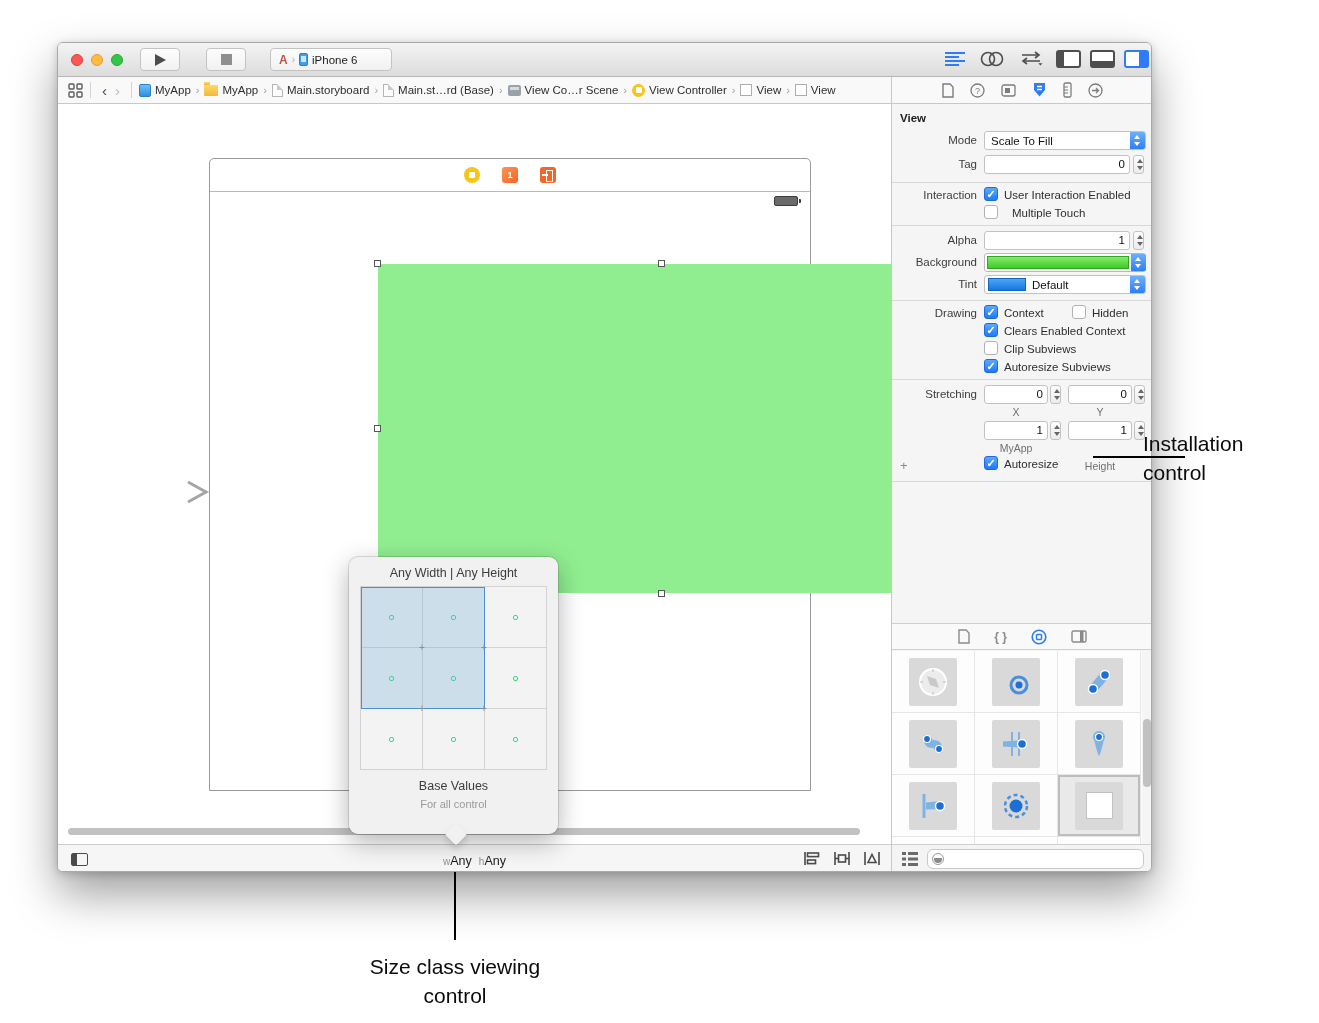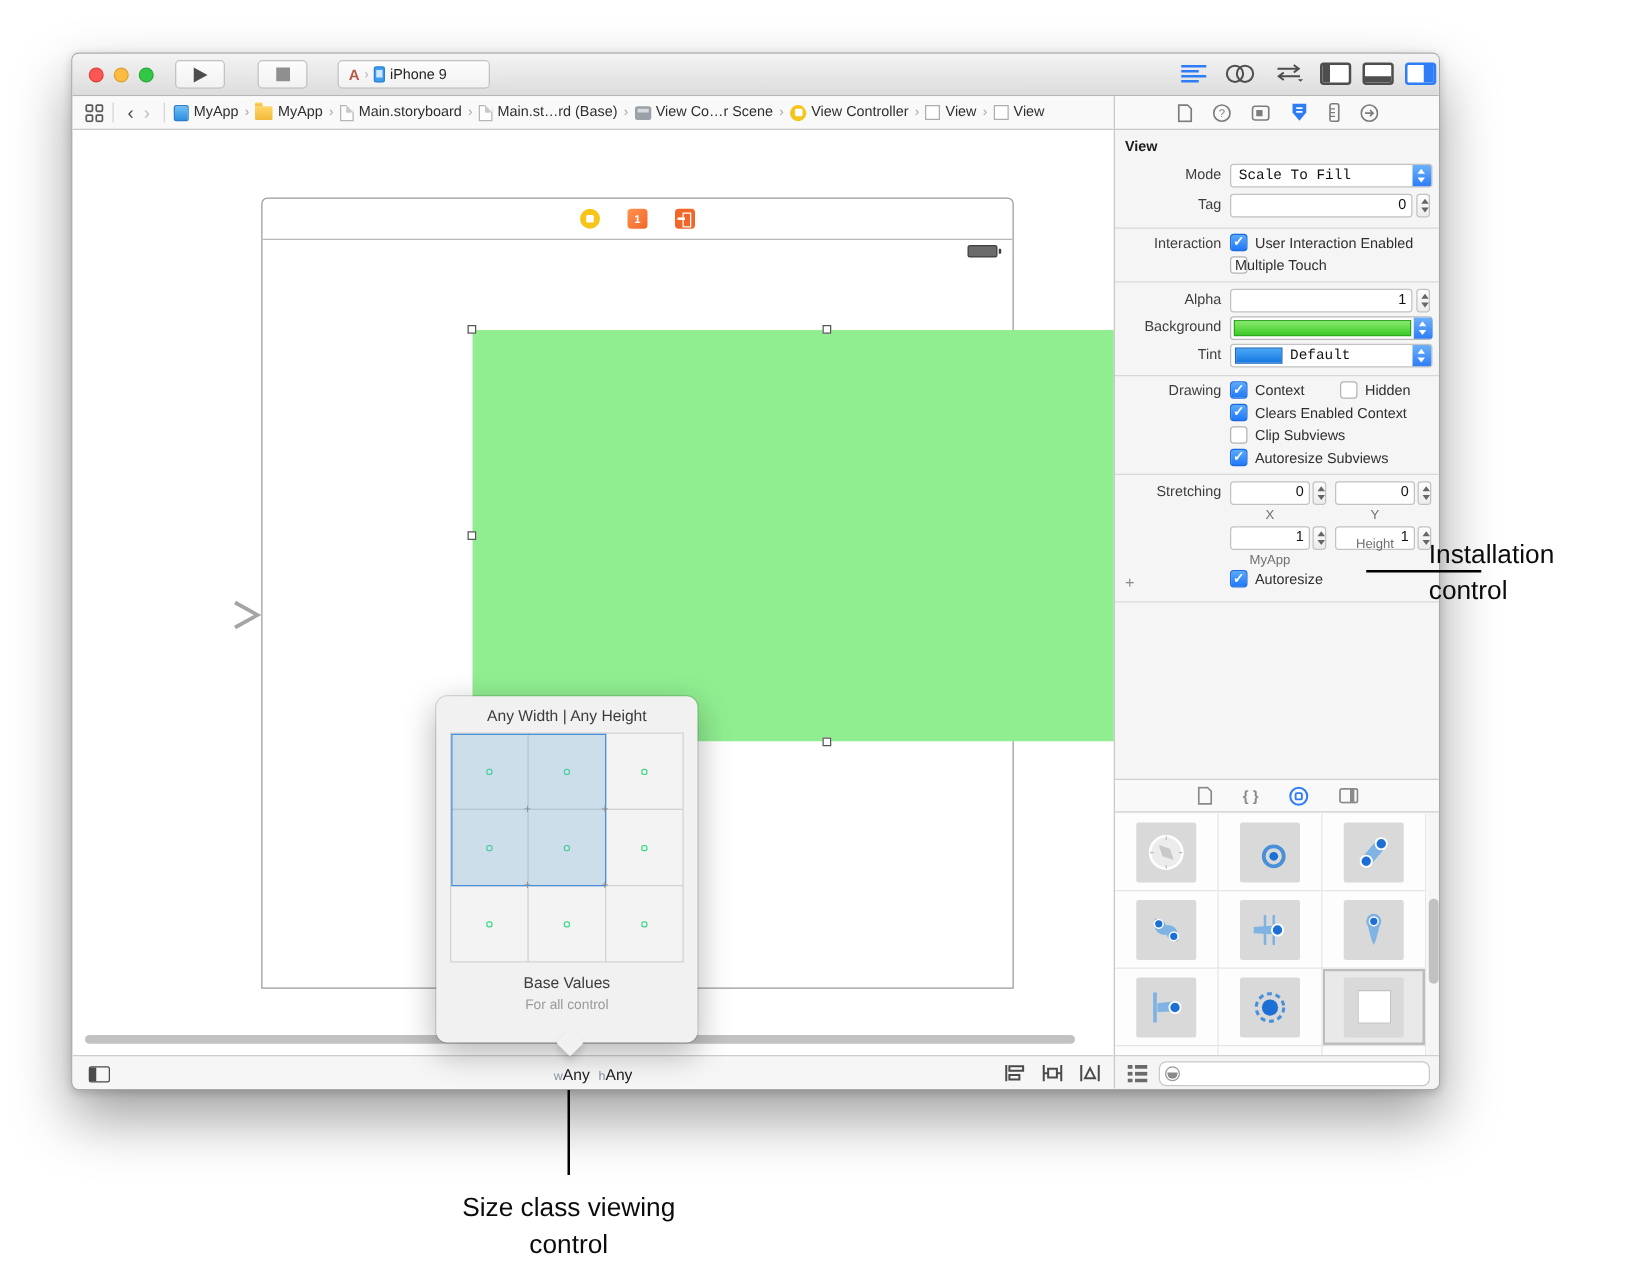--- a/index.html
+++ b/index.html
@@ -116,21 +116,21 @@
   #insp-content { position:absolute; left:0; top:27px; width:100%; bottom:0; font-size:11.5px; color:#3d3d3d; }
 
   .r-label { position:absolute; left:0; width:85px; text-align:right; }
   .field { position:absolute; height:19px; background:#fff; border:1px solid #c2c2c2; border-radius:3px;
     font-size:11.5px; color:#111; text-align:right; padding:2px 4px 0 0; }
   .stepper { position:absolute; width:11px; height:19px; border:1px solid #c2c2c2; border-radius:3px;
     background:linear-gradient(#fdfdfd,#ececec); }
   .stepper:before { content:""; position:absolute; left:2.5px; top:3px; border-left:3px solid transparent; border-right:3px solid transparent; border-bottom:4px solid #666; }
   .stepper:after { content:""; position:absolute; left:2.5px; bottom:3px; border-left:3px solid transparent; border-right:3px solid transparent; border-top:4px solid #666; }
   .popup { position:absolute; height:19px; background:#fff; border:1px solid #c2c2c2; border-radius:3px; display:flex; align-items:center; }
-  .popup .val { flex:1; padding-left:6px; font-size:11.5px; color:#111;font-family:Liberation Mono, monospace; }
+  .popup .val { flex:1; padding-left:6px; font-size:11.5px; color:#111; }
   .cap { position:absolute; right:0; top:0; width:15px; height:17px; border-radius:0 2px 2px 0;
     background:linear-gradient(#6cb0fb,#2e7ef7); }
   .cap:before { content:""; position:absolute; left:4px; top:3px; border-left:3.5px solid transparent; border-right:3.5px solid transparent; border-bottom:4px solid #fff; }
   .cap:after { content:""; position:absolute; left:4px; bottom:3px; border-left:3.5px solid transparent; border-right:3.5px solid transparent; border-top:4px solid #fff; }
   .checkbox { position:absolute; width:14px; height:14px; border-radius:3px; border:1px solid #b3b3b3; background:#fff;
     display:flex; align-items:center; justify-content:center; }
   .checkbox[data-checked="true"] { background:linear-gradient(#5aaafc,#2079f8); border-color:#1b6ae0; }
   .checkbox .check { color:#fff; font-size:11px; font-weight:bold; line-height:1; }
   .checkbox[data-checked="false"] .check { visibility:hidden; }
   .cb-label { position:absolute; color:#2e2e2e; }
@@ -176,21 +176,21 @@
         <span class="glyph"></span>
       </div>
     <div class="tb-btn" id="stop-btn">
         <span class="glyph"></span>
       </div>
 
     <div class="tb-btn" id="scheme">
       <span class="xcode-a">A</span>
       <span class="sep-ch">›</span>
       <span class="iphone-ic"></span>
-      <span>iPhone 9</span>
+      <span>iPhone 6</span>
     </div>
 
 
     <div class="seg" id="editor-seg">
       <span>
         <svg width="22" height="16" viewBox="0 0 22 16">
             <g stroke="#2f7cf8" stroke-width="2">
               <line x1="1" y1="2" x2="21" y2="2"></line>
               <line x1="1" y1="6" x2="15" y2="6"></line>
               <line x1="1" y1="10" x2="21" y2="10"></line>
@@ -460,21 +460,21 @@
       <div class="hsep" style="top:78px"></div>
 
       <span class="r-label" style="top:85px">Interaction</span>
       <span class="checkbox" style="left:92px; top:83px" data-checked="true">
           <span class="check">✓</span>
         </span>
       <span class="cb-label" style="left:112px; top:85px">User Interaction Enabled</span>
       <span class="checkbox" style="left:92px; top:101px" data-checked="false">
           <span class="check">✓</span>
         </span>
-      <span class="cb-label" style="left:96px; top:103px">Multiple Touch</span>
+      <span class="cb-label" style="left:120px; top:103px">Multiple Touch</span>
 
       <div class="hsep" style="top:121px"></div>
 
       <span class="r-label" style="top:130px">Alpha</span>
       <div class="field" style="left:92px; top:127px; width:146px">1</div>
       <span class="stepper" style="left:241px; top:127px"></span>
 
       <span class="r-label" style="top:152px">Background</span>
       <div id="bg-well" style="top:149px">
           <div class="swatch"></div>
@@ -520,21 +520,21 @@
       <div class="field" style="left:176px; top:281px; width:64px">0</div>
       <span class="stepper" style="left:242px; top:281px"></span>
       <span class="sub-label" style="left:92px; top:302px; width:64px">X</span>
       <span class="sub-label" style="left:176px; top:302px; width:64px">Y</span>
 
       <div class="field" style="left:92px; top:317px; width:64px">1</div>
       <span class="stepper" style="left:158px; top:317px"></span>
       <div class="field" style="left:176px; top:317px; width:64px">1</div>
       <span class="stepper" style="left:242px; top:317px"></span>
       <span class="sub-label" style="left:92px; top:338px; width:64px">MyApp</span>
-      <span class="sub-label" style="left:176px; top:325px; width:64px">Height</span>
+      <span class="sub-label" style="left:176px; top:356px; width:64px">Height</span>
 
       <span id="plus-btn" style="top:354px">+</span>
       <span class="checkbox" style="left:92px; top:352px" data-checked="true">
           <span class="check">✓</span>
         </span>
       <span class="cb-label" style="left:112px; top:354px">Autoresize</span>
 
       <div class="hsep" style="top:377px"></div>
 
       <div id="library-tabs">

